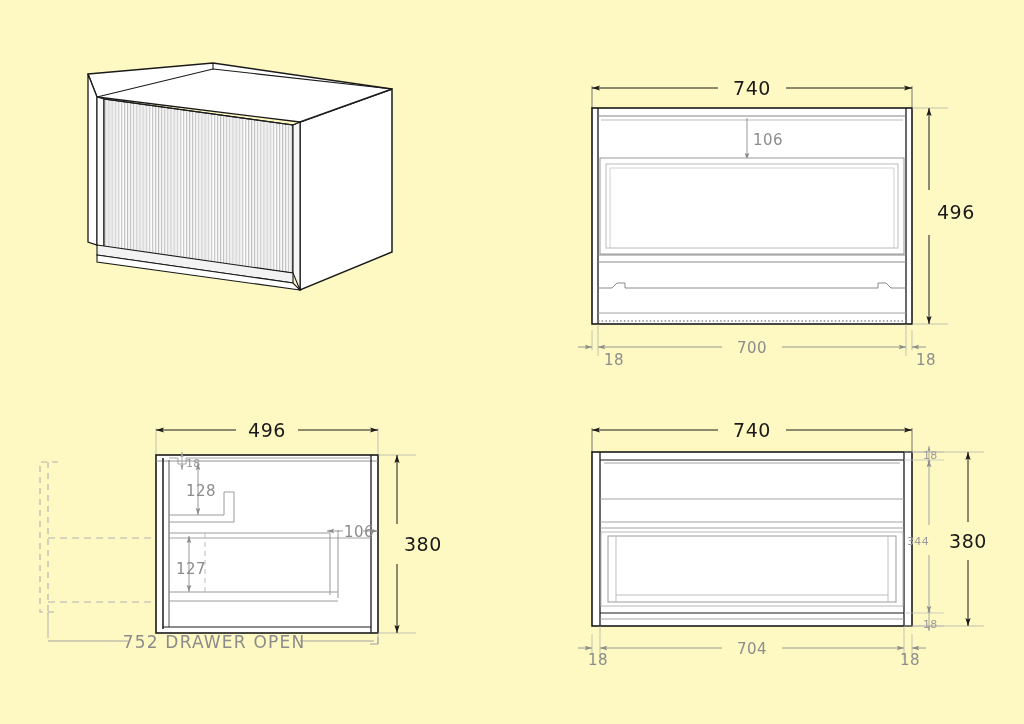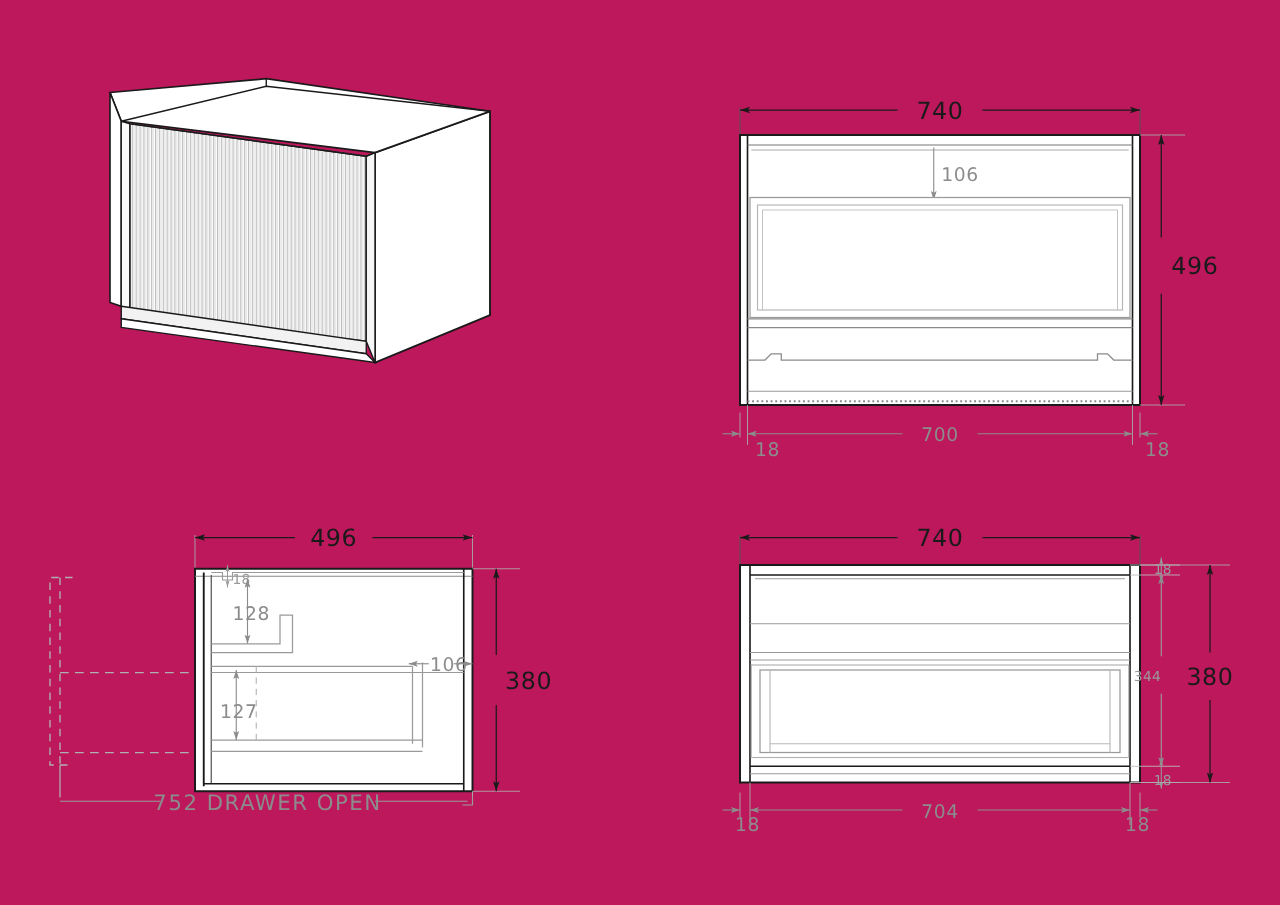--- a/index.html
+++ b/index.html
@@ -13,21 +13,21 @@
     overflow: hidden;
     font-family: "DejaVu Sans", sans-serif;
     position: relative;
   }
   #sheet {
     position: absolute;
     left: 0;
     top: 0;
     width: 1024px;
     height: 724px;
-    background: #be185d;
+    background: #fef9c3;
   }
   svg.drawing {
     position: absolute;
     left: 0;
     top: 0;
     width: 1024px;
     height: 724px;
     display: block;
   }
   .dimtext-dark {

